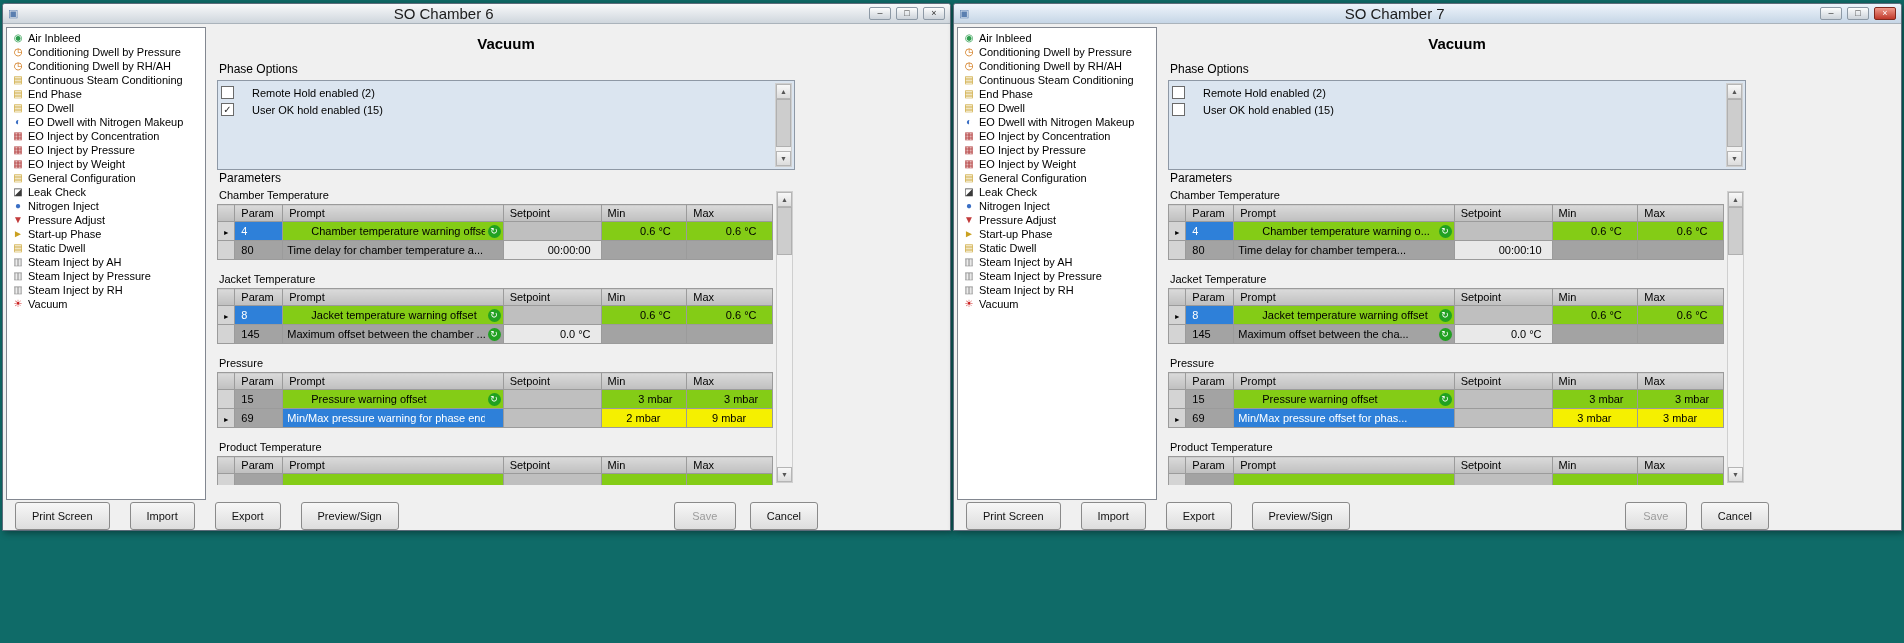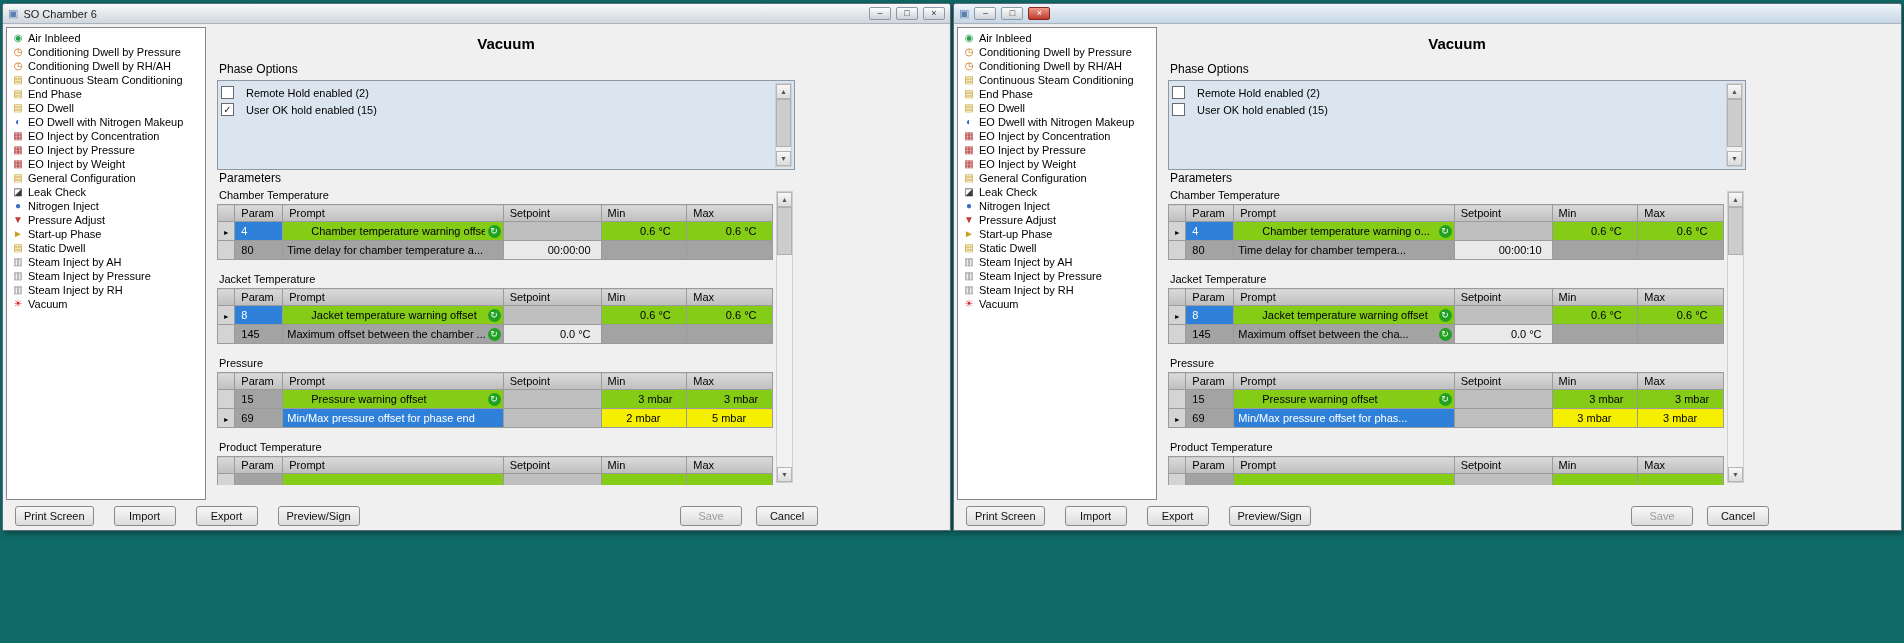--- a/index.html
+++ b/index.html
@@ -17,21 +17,21 @@
   }
   #win1{left:2px;}
   #win2{left:953px;}
   .titlebar{
     height:19px;flex:0 0 19px;display:flex;align-items:center;gap:5px;
     padding:0 5px;background:linear-gradient(#f8f9fa,#cfd6dd);
     border-bottom:1px solid #aab3bb;border-radius:2px 2px 0 0;
   }
   .window.active .titlebar{background:linear-gradient(#eef4fb,#c6d6e6);}
   .appicon{font-size:11px;color:#5a7fb0;line-height:11px;}
-  .title{flex:1;font-size:11px;color:#1b1b1b;white-space:nowrap;overflow:hidden;}
+  .title{flex:1;font-size:15px;color:#1b1b1b;white-space:nowrap;overflow:hidden;text-align:center;}
   .winbtn{
     width:22px;height:13px;flex:0 0 22px;box-sizing:border-box;
     border:1px solid #8d99a5;border-radius:2px;
     background:linear-gradient(#fdfdfd,#ccd3da);
     font-size:9px;line-height:11px;text-align:center;color:#333;cursor:default;
   }
   .winbtn.close.red{background:linear-gradient(#ef9a8b,#c0392b);color:#fff;border-color:#80281c;}
   .winbody{flex:1 1 auto;display:flex;gap:3px;padding:3px 3px 30px 3px;min-height:0;box-sizing:border-box;}
   
   .tree{
@@ -46,21 +46,21 @@
   .content{width:578px;margin-left:8px;}
   .vtitle{margin-top:8px;text-align:center;font-size:15px;font-weight:bold;}
   .seclabel{margin:10px 0 4px 2px;font-size:12px;}
   .seclabel.params{margin-top:1px;}
   
   .optbox{
     position:relative;height:90px;box-sizing:border-box;
     background:#dbe5f0;border:1px solid #8e98a5;
     padding:3px 24px 3px 3px;
   }
-  .opt{display:flex;align-items:center;gap:12px;height:17px;}
+  .opt{display:flex;align-items:center;gap:18px;height:17px;}
   .cb{
     width:13px;height:13px;flex:0 0 13px;box-sizing:border-box;
     background:#fff;border:1px solid #6a6a6a;
     font-size:10px;line-height:11px;text-align:center;color:#2b2b2b;
   }
   .optlabel{font-size:11px;}
   
   .vscroll{
     position:absolute;top:2px;bottom:2px;right:2px;width:17px;box-sizing:border-box;
     background:#f2f2f2;border:1px solid #cfcfcf;
@@ -110,21 +110,21 @@
   td[data-cs="dim2"]{background:#bfbfbf;}
   td[data-cs="field"]{background:#e9e9e9;}
   td[data-cs="sel"]{background:#2e80d9;color:#fff;}
   td[data-cs="yellow"]{background:#f5f000;}
   
   .btnrow{
     position:absolute;left:0;right:0;bottom:0;height:28px;
     display:flex;align-items:center;gap:20px;padding:0 12px;box-sizing:border-box;
   }
   .btn{
-    height:20px;min-width:62px;padding:0 8px;
+    height:28px;min-width:62px;padding:0 16px;
     font-family:"Liberation Sans",sans-serif;font-size:11px;color:#111;
     background:linear-gradient(#f7f7f7,#dddddd);
     border:1px solid #8a8a8a;border-radius:3px;
   }
   .btn.disabled{color:#9c9c9c;}
   .rightgroup{margin-left:auto;margin-right:120px;display:flex;gap:14px;}
 </style>
 </head>
 <body>
 
@@ -372,26 +372,26 @@
                     </td>
                     <td class="c-set" data-cs="dim2"></td>
                     <td class="c-min" data-cs="white">3 mbar</td>
                     <td class="c-max" data-cs="white">3 mbar</td>
                   </tr>
 
                   <tr class="prow">
                     <td class="mk"><span class="mkg">►</span></td>
                     <td class="c-param" data-cs="dim">69</td>
                     <td class="c-prompt" data-cs="sel">
-                      <span class="ptext">Min/Max pressure offset for phase end</span>
+                      <span class="ptext">Min/Max pressure warning for phase end</span>
 
                     </td>
                     <td class="c-set" data-cs="dim2"></td>
                     <td class="c-min" data-cs="yellow">2 mbar</td>
-                    <td class="c-max" data-cs="yellow">5 mbar</td>
+                    <td class="c-max" data-cs="yellow">9 mbar</td>
                   </tr>
 
               </tbody>
             </table>
           </div>
 
           <div class="group">
             <div class="glabel">Product Temperature</div>
             <table class="ptable">
               <thead>
@@ -439,20 +439,21 @@
     <div class="rightgroup">
       <button class="btn disabled">Save</button>
       <button class="btn">Cancel</button>
     </div>
   </div>
 </div>
 
 <div class="window active" id="win2">
   <div class="titlebar">
     <span class="appicon">▣</span>
+    <span class="title">SO Chamber 7</span>
     <span class="winbtn">–</span>
     <span class="winbtn">□</span>
     <span class="winbtn close red">×</span>
   </div>
   <div class="winbody">
     <div class="tree">
 
         <div class="titem">
           <span class="ticon" style="color:#2e9e4f">◉</span>
           <span class="tlabel">Air Inbleed</span>

